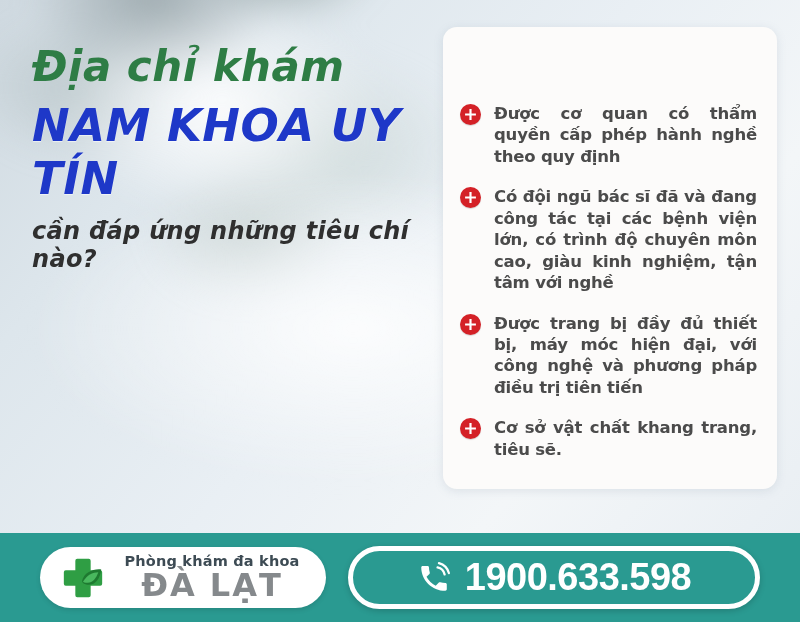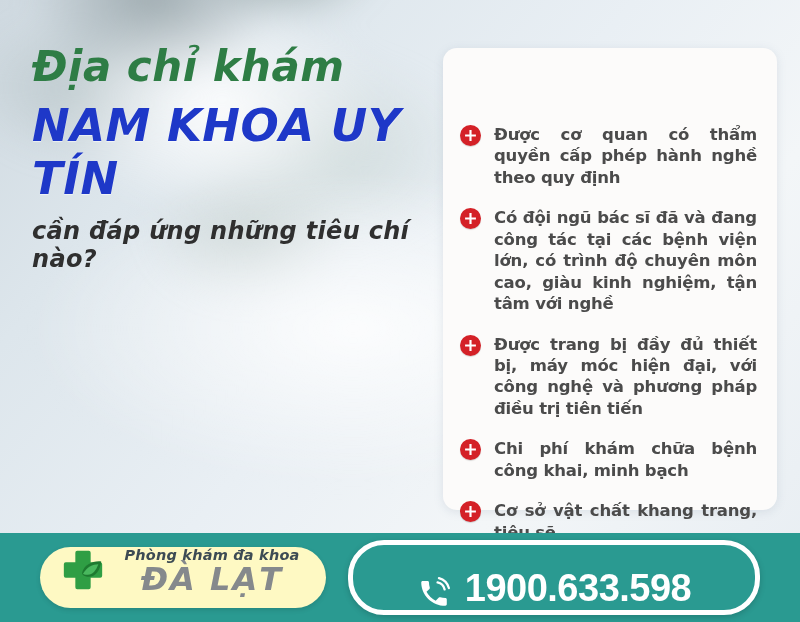--- a/index.html
+++ b/index.html
@@ -39,21 +39,21 @@
     margin-top: 8px; font-size: 45px; font-weight: bold; font-style: italic;
     color: #1e38c8; letter-spacing: .5px; text-shadow: 0 1px 1px rgba(255,255,255,.6);
   }
   .hero .l3 {
     margin-top: 12px; font-size: 24px; font-weight: bold; font-style: italic;
     color: #2f2f2f; letter-spacing: .3px;
   }
 
   
   .card {
-    position: absolute; left: 443px; top: 48px; width: 334px; height: 462px;
+    position: absolute; left: 443px; top: 27px; width: 334px; height: 462px;
     background: #fcfbfa; border-radius: 14px;
     box-shadow: 0 2px 10px rgba(120,140,160,.18);
     padding: 76px 20px 0 17px;
   }
   .card ul { list-style: none; }
   .card li { display: flex; gap: 13px; margin-bottom: 19px; }
   .bullet {
     flex: none; width: 21px; height: 21px; margin-top: 1px;
     background: #d42127; border-radius: 50%;
     display: flex; align-items: center; justify-content: center;
@@ -65,36 +65,35 @@
     text-align: justify; letter-spacing: -0.2px;
   }
 
   
   .footer {
     position: absolute; left: 0; bottom: 0; width: 800px; height: 89px;
     background: #2a9a91;
     display: flex; align-items: center; padding: 0 40px; gap: 22px;
   }
   .clinic-pill {
-    background: #fef9c3; border-radius: 36px; height: 61px; width: 286px;
-    display: flex; align-items: flex-start; padding: 0 20px; gap: 12px;
+    background: #ffffff; border-radius: 36px; height: 61px; width: 286px;
+    display: flex; align-items: center; padding: 0 20px; gap: 12px;
     box-shadow: 0 2px 5px rgba(0,0,0,.12);
-    font-style: italic;
   }
   .clinic-logo { flex: none; width: 46px; height: 46px; }
   .clinic-text { display: flex; flex-direction: column; align-items: center; flex: 1; }
   .clinic-text .small {
     font-size: 14.5px; font-weight: bold; color: #3d4b54; letter-spacing: .2px;
   }
   .clinic-text .big {
     font-size: 32px; font-weight: bold; color: #85898c; letter-spacing: 2px; line-height: 1.05;
   }
   .hotline-pill {
-    border: 5px solid #ffffff; border-radius: 36px; height: 75px; flex: 1; max-width: 418px;
-    display: flex; align-items: flex-end; justify-content: center; gap: 14px;
+    border: 5px solid #ffffff; border-radius: 36px; height: 63px; flex: 1; max-width: 418px;
+    display: flex; align-items: center; justify-content: center; gap: 14px;
     background: #2a9a91; box-shadow: 0 2px 6px rgba(0,0,0,.18);
     cursor: pointer;
   }
   .hotline-pill svg { width: 34px; height: 34px; display: block; }
   .hotline-number {
     color: #ffffff; font-size: 38px; font-weight: bold; letter-spacing: -0.5px;
     font-family: "Liberation Sans", sans-serif;
   }
 </style>
 </head>
@@ -134,28 +133,20 @@
           </svg>
       </span>
       <span class="item-text">Được trang bị đầy đủ thiết bị, máy móc hiện đại, với công nghệ và phương pháp điều trị tiên tiến</span>
     </li>
     <li>
       <span class="bullet">
         <svg viewBox="0 0 12 12">
             <path fill="#ffffff" d="M5 1h2v4h4v2H7v4H5V7H1V5h4z"></path>
           </svg>
       </span>
-      <span class="item-text">Chi phí khám chữa bệnh công khai, minh bạch</span>
-    </li>
-    <li>
-      <span class="bullet">
-        <svg viewBox="0 0 12 12">
-            <path fill="#ffffff" d="M5 1h2v4h4v2H7v4H5V7H1V5h4z"></path>
-          </svg>
-      </span>
       <span class="item-text">Cơ sở vật chất khang trang, tiêu sẽ.</span>
     </li>
   </ul>
 </div>
 
 <div class="footer">
   <div class="clinic-pill">
     <span class="clinic-logo">
       <svg viewBox="0 0 48 48">
         <path fill="#2f9e44" d="M18 4h12a2 2 0 0 1 2 2v10h10a2 2 0 0 1 2 2v12a2 2 0 0 1-2 2H32v10a2 2 0 0 1-2 2H18a2 2 0 0 1-2-2V32H6a2 2 0 0 1-2-2V18a2 2 0 0 1 2-2h10V6a2 2 0 0 1 2-2z"></path>

